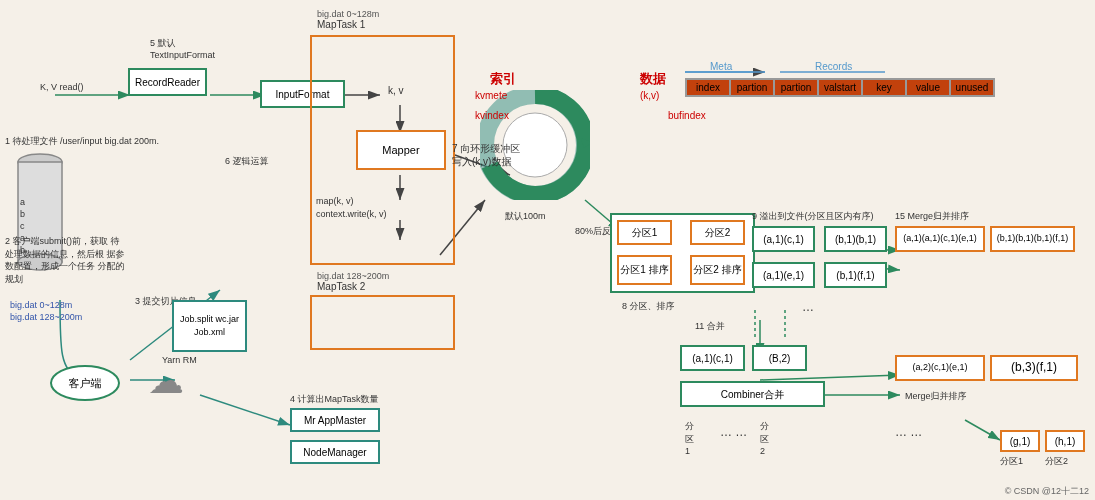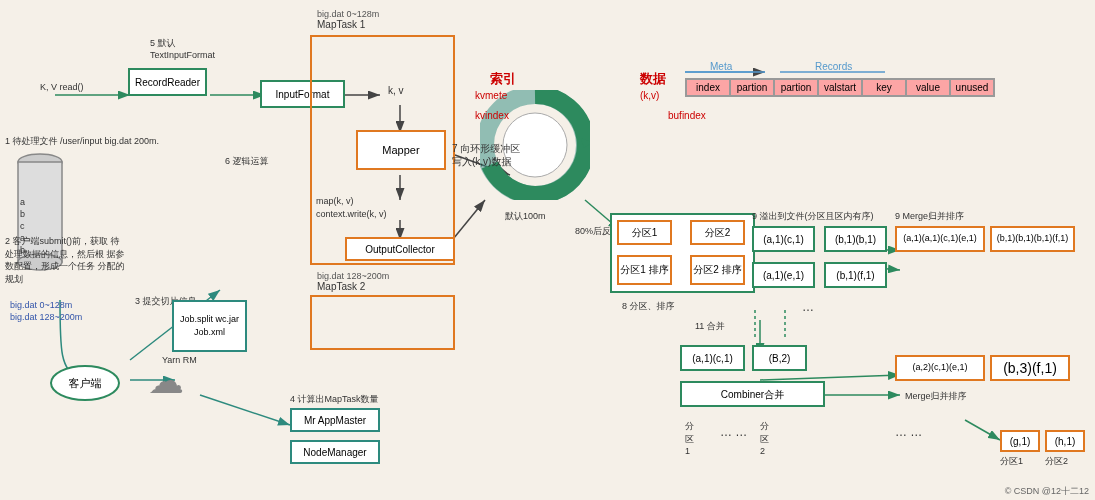--- a/index.html
+++ b/index.html
@@ -47,21 +47,21 @@
     
     .meta-table {
       position: absolute;
       display: flex;
       border: 1px solid #999;
     }
     .meta-cell {
       border: 1px solid #999;
       padding: 2px 4px;
       font-size: 10px;
-      background: #fca5a5;
+      background: #c2410c;
       text-align: center;
       min-width: 44px;
     }
     
     .ellipse {
       position: absolute;
       border: 2px solid #2d8a5e;
       border-radius: 50%;
       background: white;
       display: flex;
@@ -202,21 +202,20 @@
     <div class="label" style="position:absolute;top:-28px;left:5px;font-size:9px;color:#555;">big.dat 0~128m</div>
   </div>
 
   <div class="label" style="left:388px;top:85px;font-size:10px;">k, v</div>
 
   <div class="box box-orange" style="left:356px;top:130px;width:90px;height:40px;font-size:11px;">Mapper</div>
 
   <div class="label" style="left:316px;top:195px;font-size:9px;line-height:1.4;white-space:pre-line;">map(k, v)
 context.write(k, v)</div>
 
-  <div class="box box-orange" style="left:345px;top:237px;width:110px;height:24px;font-size:10px;">OutputCollector</div>
 
   <div class="label" style="left:225px;top:155px;font-size:9px;">6 逻辑运算</div>
 
   <div class="big-outer-box" style="left:310px;top:295px;width:145px;height:55px;">
     <div class="label" style="position:absolute;top:-16px;left:5px;font-size:10px;">MapTask 2</div>
     <div class="label" style="position:absolute;top:-26px;left:5px;font-size:9px;color:#555;">big.dat 128~200m</div>
   </div>
 
   <div style="position:absolute;left:480px;top:90px;width:110px;height:110px;">
     <svg width="110" height="110">
@@ -285,39 +284,39 @@
   <div style="position:absolute;left:752px;top:210px;width:140px;">
     <div class="label" style="font-size:9px;margin-bottom:4px;">9 溢出到文件(分区且区内有序)</div>
     <div class="box box-green" style="position:absolute;top:16px;left:0;width:63px;height:26px;font-size:10px;">(a,1)(c,1)</div>
     <div class="box box-green" style="position:absolute;top:16px;left:72px;width:63px;height:26px;font-size:10px;">(b,1)(b,1)</div>
     <div class="box box-green" style="position:absolute;top:52px;left:0;width:63px;height:26px;font-size:10px;">(a,1)(e,1)</div>
     <div class="box box-green" style="position:absolute;top:52px;left:72px;width:63px;height:26px;font-size:10px;">(b,1)(f,1)</div>
     <div class="label" style="position:absolute;top:90px;left:50px;font-size:12px;">…</div>
   </div>
 
   <div style="position:absolute;left:895px;top:210px;width:185px;">
-    <div class="label" style="font-size:9px;margin-bottom:4px;">9 Merge归并排序</div>
+    <div class="label" style="font-size:9px;margin-bottom:4px;">15 Merge归并排序</div>
     <div class="box box-orange" style="position:absolute;top:16px;left:0;width:90px;height:26px;font-size:9px;">(a,1)(a,1)(c,1)(e,1)</div>
     <div class="box box-orange" style="position:absolute;top:16px;left:95px;width:85px;height:26px;font-size:9px;">(b,1)(b,1)(b,1)(f,1)</div>
   </div>
 
   <div style="position:absolute;left:680px;top:345px;">
     <div class="box box-green" style="position:absolute;left:0;top:0;width:65px;height:26px;font-size:10px;">(a,1)(c,1)</div>
     <div class="box box-green" style="position:absolute;left:72px;top:0;width:55px;height:26px;font-size:10px;">(B,2)</div>
     <div class="box box-green" style="position:absolute;left:0;top:36px;width:145px;height:26px;font-size:10px;">Combiner合并</div>
     <div class="label" style="position:absolute;top:75px;left:5px;font-size:9px;">分区1</div>
     <div class="label" style="position:absolute;top:75px;left:80px;font-size:9px;">分区2</div>
   </div>
 
   <div class="label" style="left:695px;top:320px;font-size:9px;">11 合并</div>
   <div class="label" style="left:720px;top:425px;font-size:12px;">… …</div>
 
   <div style="position:absolute;left:895px;top:355px;width:185px;">
     <div class="box box-orange" style="position:absolute;top:0;left:0;width:90px;height:26px;font-size:9px;">(a,2)(c,1)(e,1)</div>
-    <div class="box box-orange" style="position:absolute;top:0;left:95px;width:80px;height:26px;font-size:14px;">(b,3)(f,1)</div>
+    <div class="box box-orange" style="position:absolute;top:0;left:95px;width:88px;height:26px;font-size:12px;">(b,3)(f,1)</div>
     <div class="label" style="position:absolute;top:35px;left:10px;font-size:9px;">Merge归并排序</div>
   </div>
 
   <div style="position:absolute;left:1000px;top:430px;width:90px;">
     <div class="box box-orange" style="position:absolute;top:0;left:0;width:40px;height:22px;font-size:10px;">(g,1)</div>
     <div class="box box-orange" style="position:absolute;top:0;left:45px;width:40px;height:22px;font-size:10px;">(h,1)</div>
     <div class="label" style="position:absolute;top:25px;left:0;font-size:9px;">分区1</div>
     <div class="label" style="position:absolute;top:25px;left:45px;font-size:9px;">分区2</div>
   </div>
 

